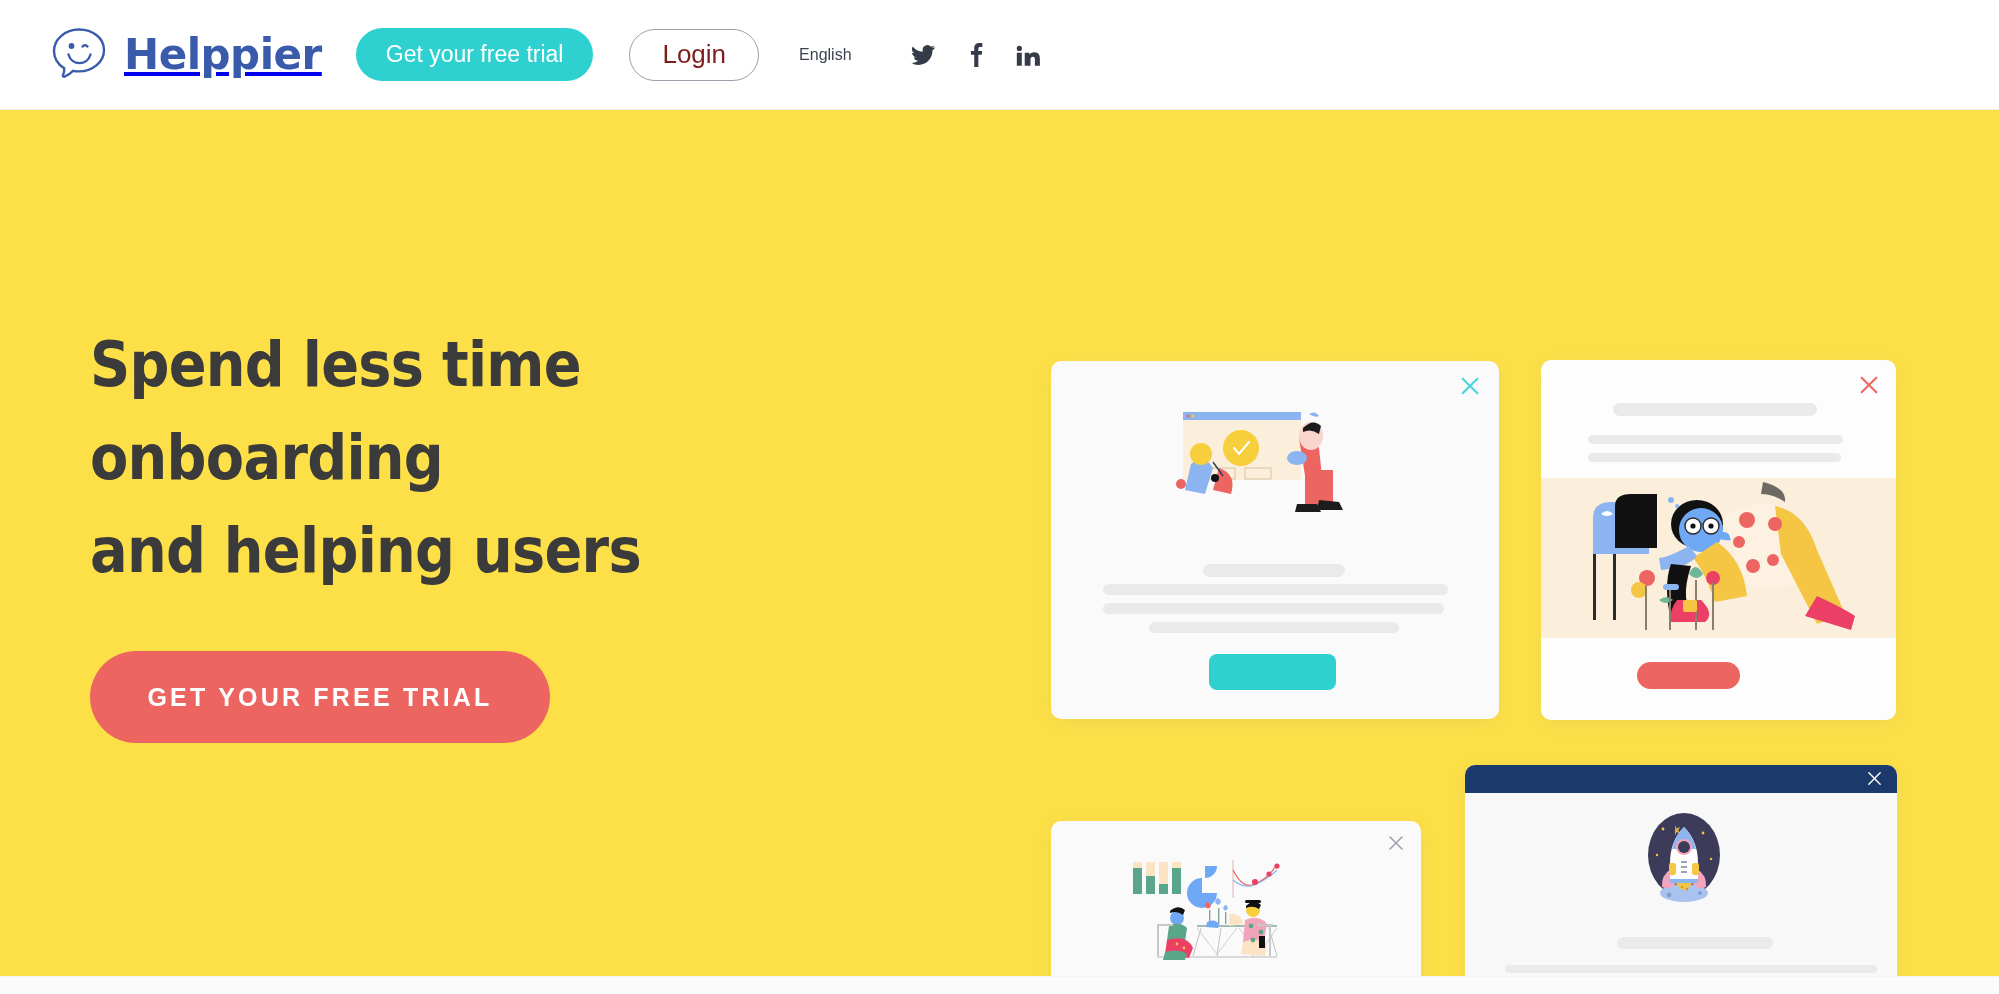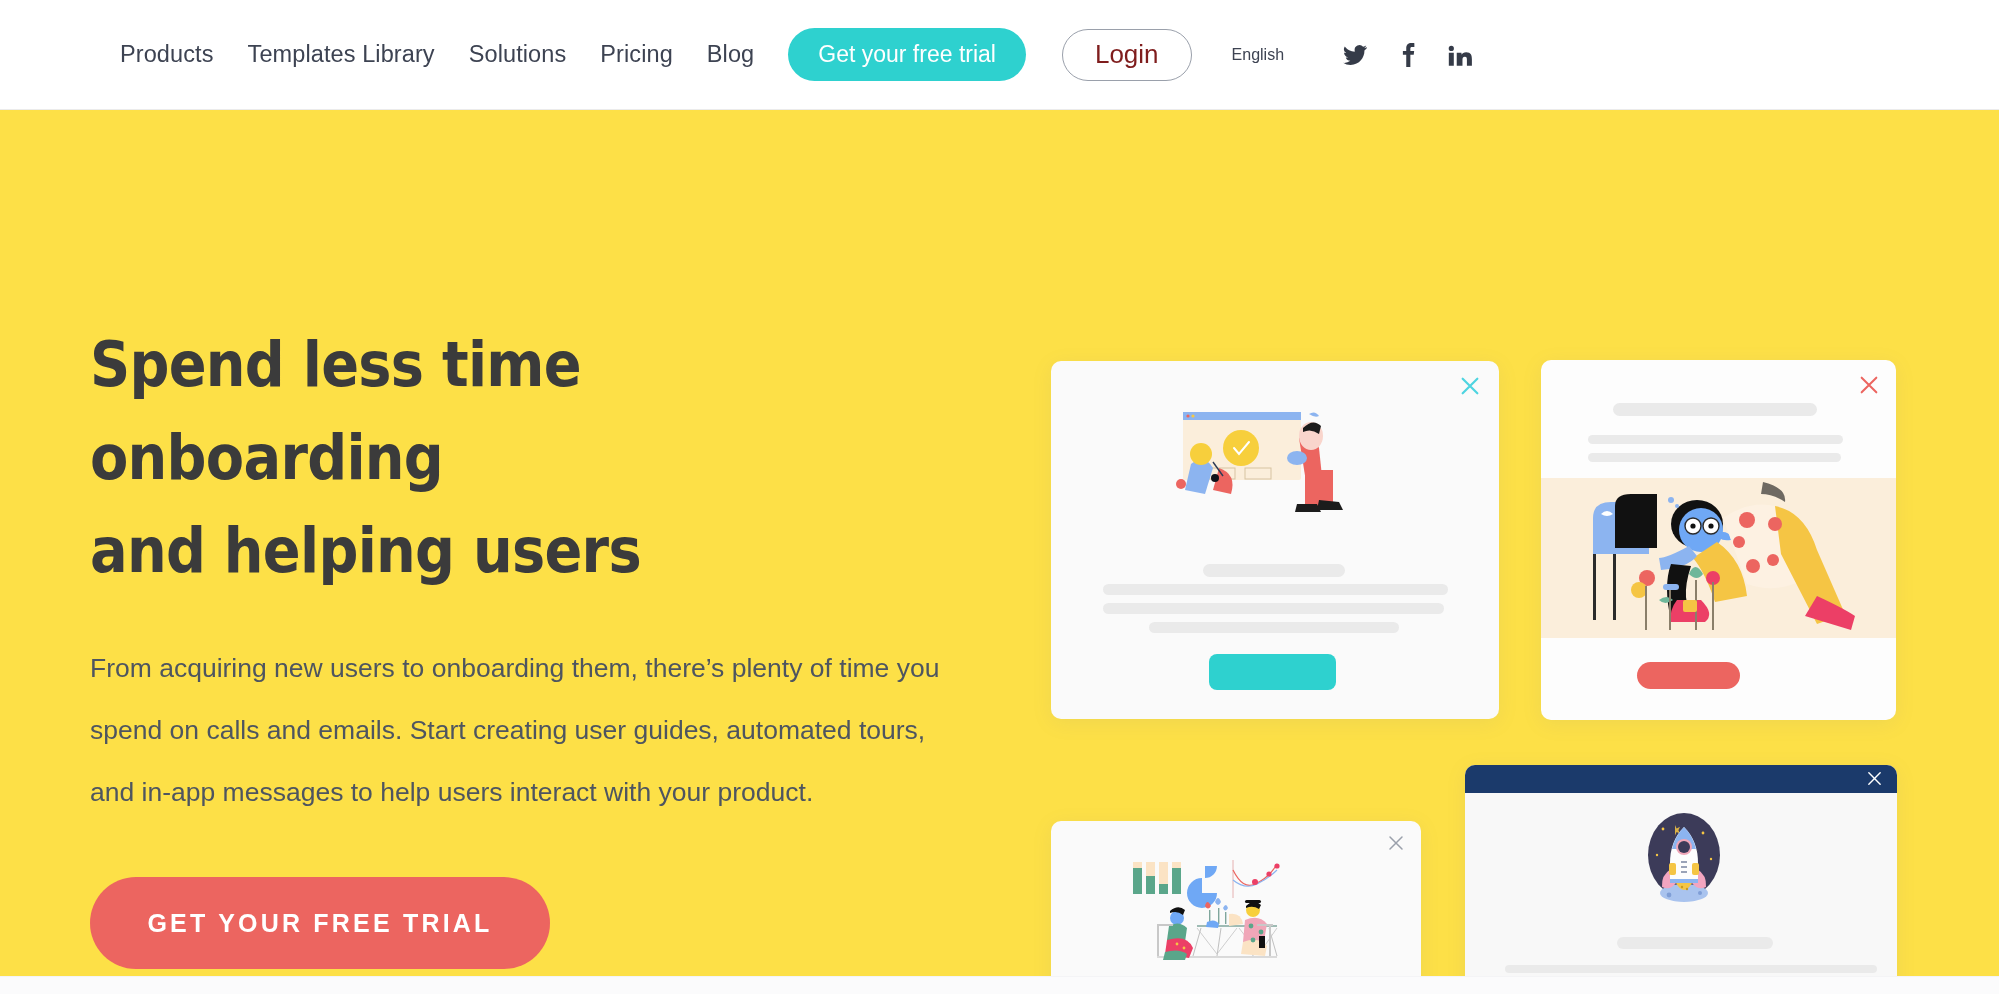--- a/index.html
+++ b/index.html
@@ -199,28 +199,32 @@
     left: 0; bottom: 0; width: 100%; height: 18px;
     background: #fbfbfc;
     border-top: 1px solid #f4f4f6;
   }
 </style>
 </head>
 <body>
 
 <header class="navbar">
 
-
-  <nav class="nav-links">
-    <a class="nav-link" href="#">Products</a>
-    <a class="nav-link" href="#">Templates Library</a>
-    <a class="nav-link" href="#">Solutions</a>
-    <a class="nav-link" href="#">Pricing</a>
-    <a class="nav-link" href="#">Blog</a>
-  </nav>
+  <a class="brand" href="#">
+    <span class="brand-mark">
+      <svg viewBox="0 0 62 62" xmlns="http://www.w3.org/2000/svg">
+        <path d="M31 5.5c-13.8 0-25 9.6-25 21.5 0 7.1 4 13.4 10.2 17.3 0.2 2.1 0 4.4-1.2 6.5-0.6 1 0.4 2.2 1.5 1.8 4.2-1.5 7-4 8.6-5.8 1.9 0.4 3.9 0.6 5.9 0.6 13.8 0 25-9.6 25-21.5S44.8 5.5 31 5.5z" fill="none" stroke="#3a5bab" stroke-width="2.4"></path>
+        <circle cx="23.5" cy="22" r="2.9" fill="#3a5bab"></circle>
+        <path d="M34.5 22.6c1.2-1.8 3.6-1.9 5 -0.2" fill="none" stroke="#3a5bab" stroke-width="2.4" stroke-linecap="round"></path>
+        <path d="M20.5 30.5c1.6 5.4 6 8.6 11 8.6 5 0 9.4-3.3 11-8.6" fill="none" stroke="#3a5bab" stroke-width="2.4" stroke-linecap="round"></path>
+      </svg>
+    </span>
+    <span class="brand-name">Helppier</span>
+  </a>
+
 
   <button class="btn-trial-nav">Get your free trial</button>
   <button class="btn-login">Login</button>
   <span class="lang">English</span>
 
   <div class="socials">
     <a href="#">
       <svg class="social-icon" viewBox="0 0 24 24">
           <path d="M23 4.9c-.8.4-1.7.6-2.6.8.9-.6 1.6-1.5 2-2.5-.9.5-1.9.9-2.9 1.1A4.5 4.5 0 0 0 11.7 8c0 .4 0 .7.1 1A12.8 12.8 0 0 1 2.5 4.2a4.5 4.5 0 0 0 1.4 6 4.4 4.4 0 0 1-2-.6v.1c0 2.2 1.5 4 3.6 4.4a4.5 4.5 0 0 1-2 .1 4.5 4.5 0 0 0 4.2 3.1A9 9 0 0 1 1 19.2a12.7 12.7 0 0 0 6.9 2c8.3 0 12.8-6.9 12.8-12.8v-.6c.9-.6 1.7-1.4 2.3-2.3z"></path>
         </svg>
@@ -238,21 +242,20 @@
   </div>
 </header>
 
 <section class="hero">
 
   <div class="hero-left">
     <h1 class="headline">
       <span>Spend less time onboarding</span><br>
       <span>and helping users</span>
     </h1>
-    <p class="subtext">From acquiring new users to onboarding them, there’s plenty of time you spend on calls and emails. Start creating user guides, automated tours, and in-app messages to help users interact with your product.</p>
     <button class="btn-trial-hero">GET YOUR FREE TRIAL</button>
   </div>
 
   <div class="hero-right">
 
     <div class="card card-shadow" id="card1">
       <span class="close-x" style="right:18px; top:14px;">
         <svg viewBox="0 0 24 24">
             <path d="M4 4 L20 20 M20 4 L4 20" stroke="#4ed4e0" stroke-width="2.4" stroke-linecap="round" fill="none"></path>
           </svg>

